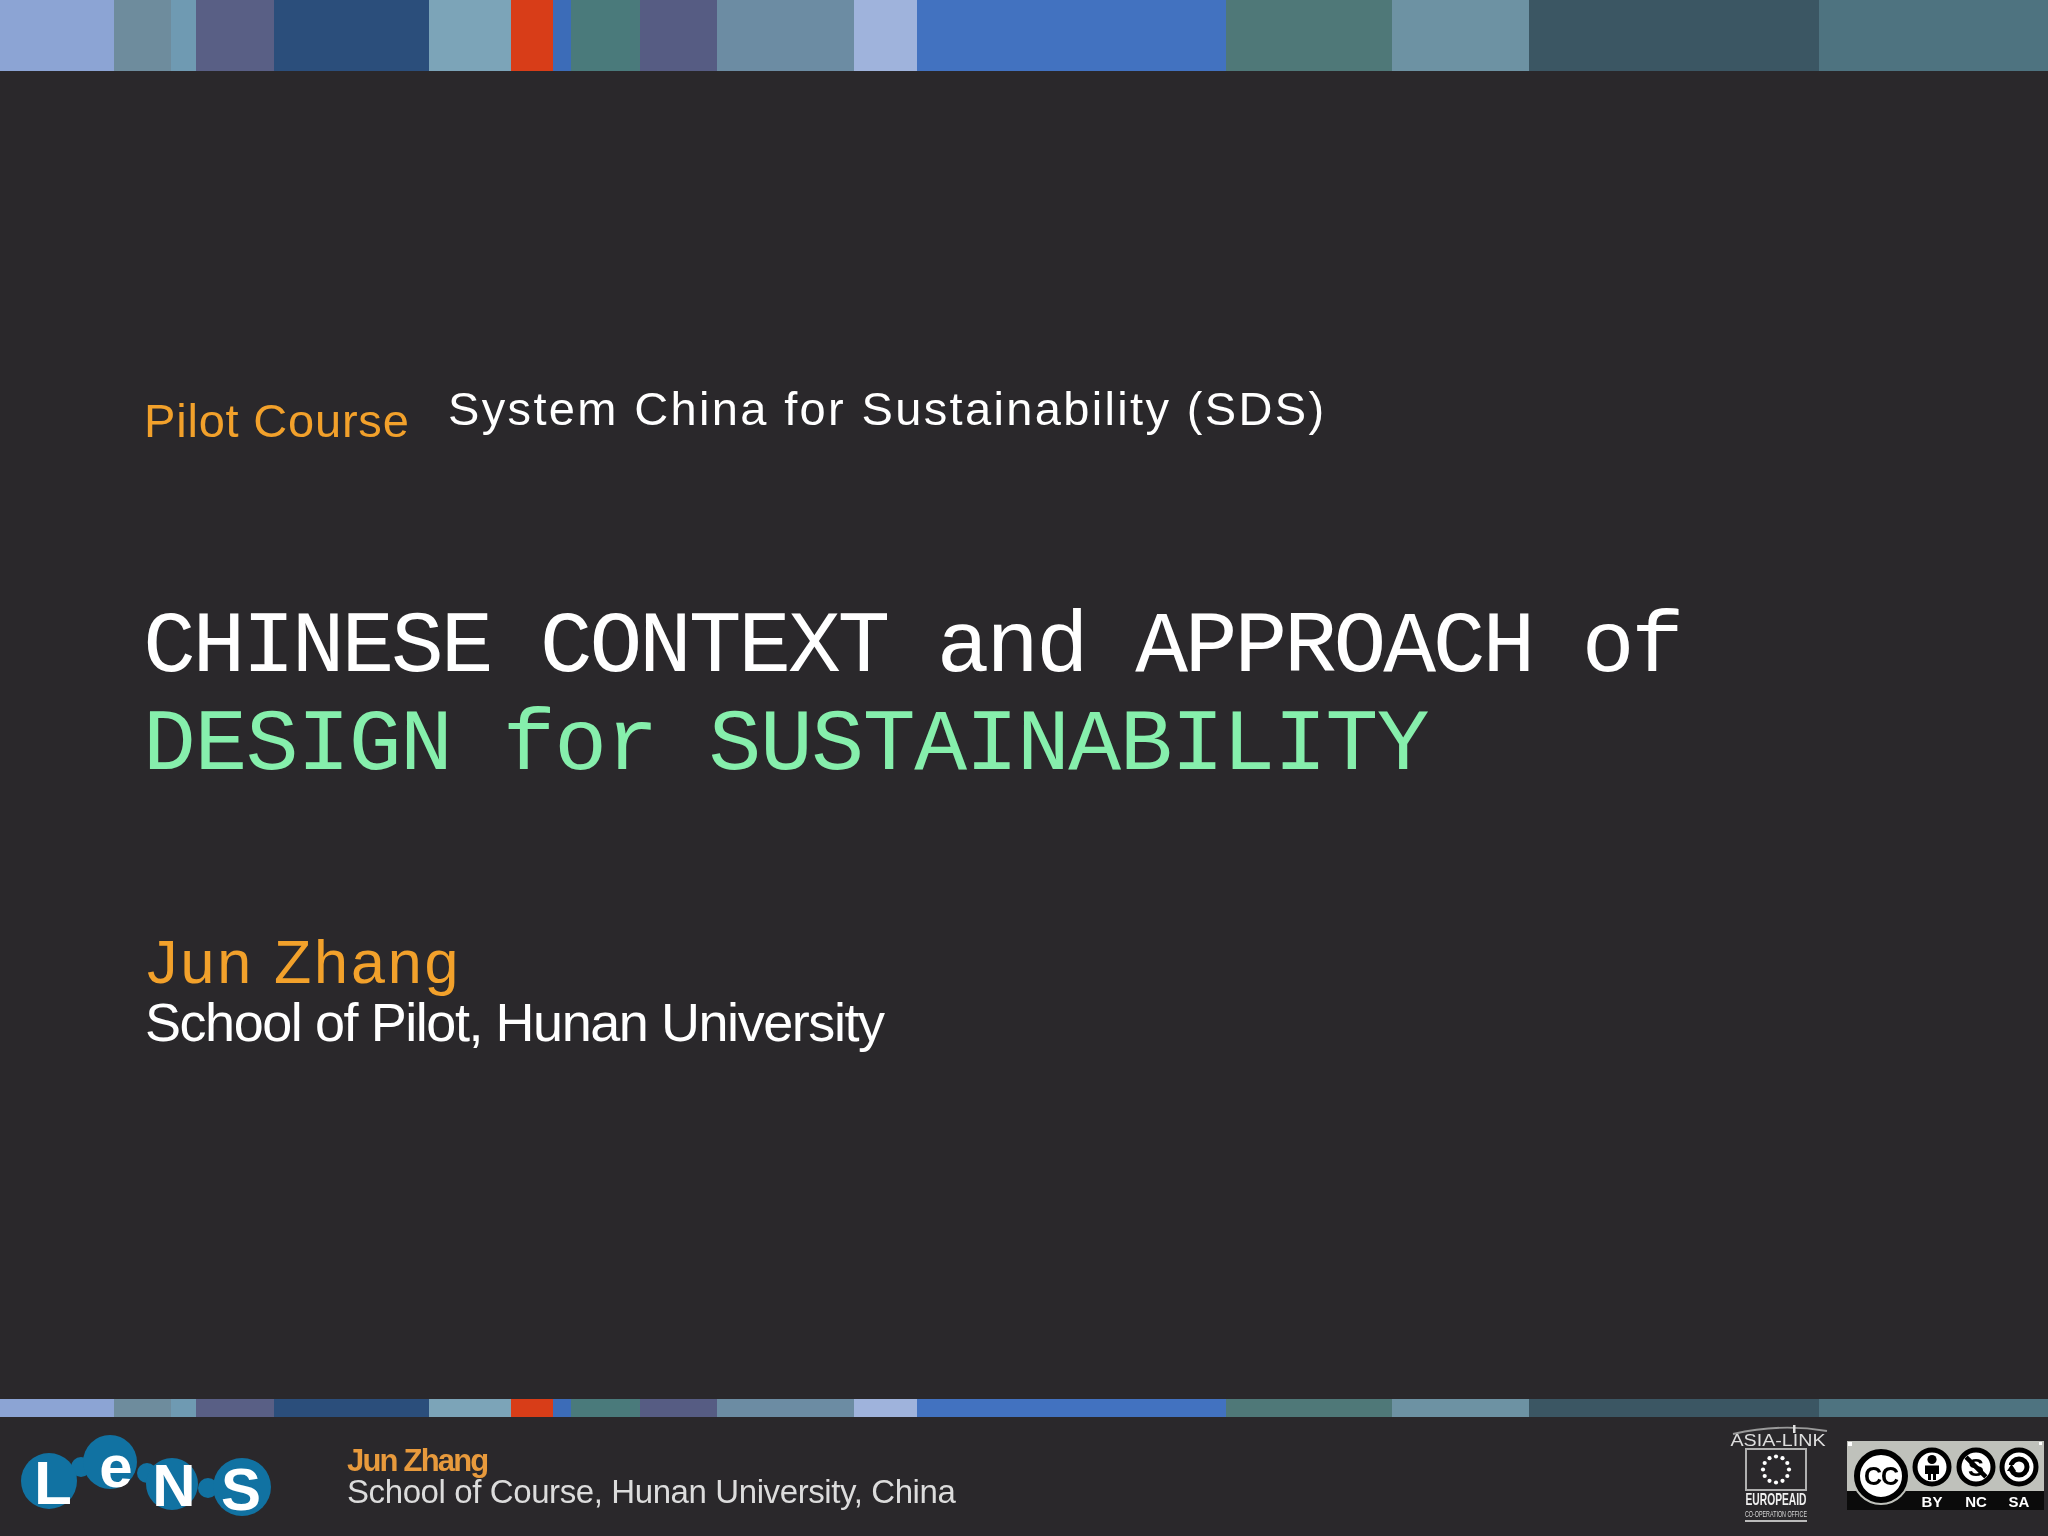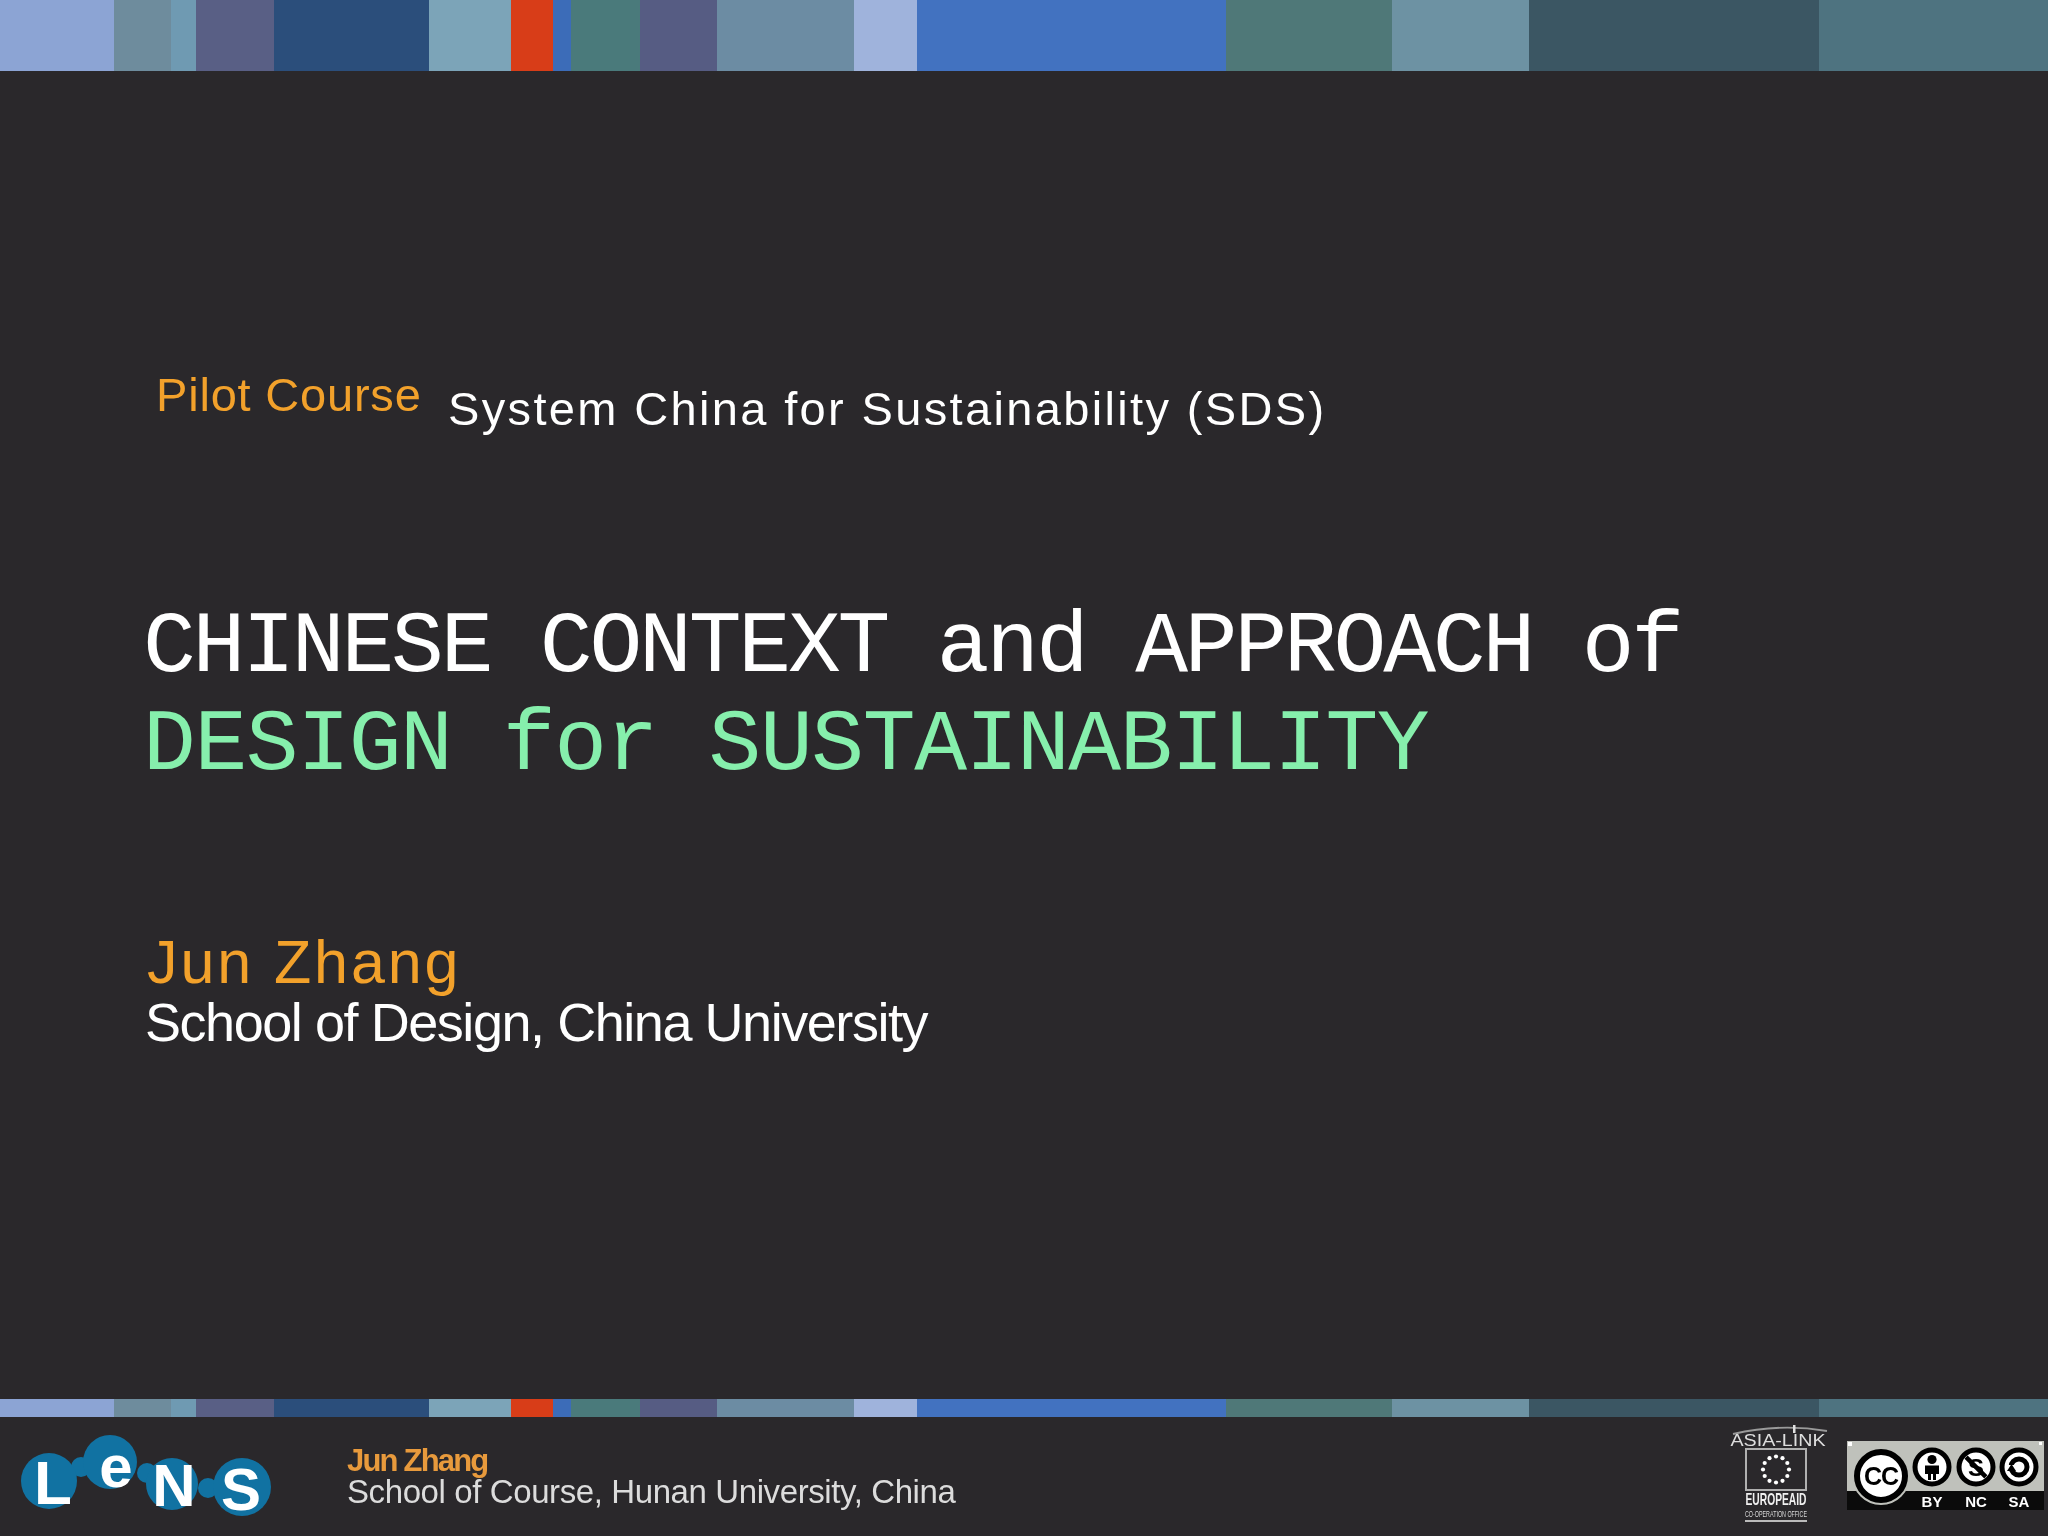--- a/index.html
+++ b/index.html
@@ -23,21 +23,21 @@
   .b9{width:69px;background:#4A7A7B;}
   .b10{width:77px;background:#565C83;}
   .b11{width:137px;background:#6C8CA3;}
   .b12{width:63px;background:#9FB3DC;}
   .b13{width:309px;background:#4272C0;}
   .b14{width:166px;background:#4F7878;}
   .b15{width:137px;background:#6D92A3;}
   .b16{width:290px;background:#3B5663;}
   .b17{width:229px;background:#4E7380;}
   .txt{position:absolute;white-space:nowrap;line-height:1;}
-  #suborange{left:144px;top:371px;font-size:47px;letter-spacing:0.8px;color:#F2A12B;margin-left:12px;}
+  #suborange{left:144px;top:397px;font-size:47px;letter-spacing:0.8px;color:#F2A12B;}
   #subwhite{left:448px;top:385px;font-size:47px;letter-spacing:2.35px;color:#fff;}
   #title1{left:143px;top:604px;font-size:88px;letter-spacing:-3.2px;color:#fff;font-family:Liberation Mono, monospace;}
   #title2{left:143px;top:702px;font-size:88px;letter-spacing:-1.4px;color:#86efac;font-family:Liberation Mono, monospace;}
   #author{left:147px;top:932px;font-size:61px;letter-spacing:2.9px;color:#F2A12B;}
   #school{left:145px;top:995px;font-size:54px;letter-spacing:-1.45px;color:#fff;}
   #fauthor{left:347px;top:1445px;font-size:31px;letter-spacing:-1.8px;font-weight:bold;color:#E89A3C;}
   #fschool{left:347px;top:1475px;font-size:33px;letter-spacing:-0.4px;color:#DCDCDC;}
 </style>
 </head>
 <body>
@@ -80,21 +80,21 @@
     <div class="b17"></div>
   </div>
 
   <div id="suborange" class="txt">Pilot Course</div>
   <div id="subwhite" class="txt">System China for Sustainability (SDS)</div>
 
   <div id="title1" class="txt">CHINESE CONTEXT and APPROACH of</div>
   <div id="title2" class="txt">DESIGN for SUSTAINABILITY</div>
 
   <div id="author" class="txt">Jun Zhang</div>
-  <div id="school" class="txt">School of Design, China University</div>
+  <div id="school" class="txt">School of Pilot, Hunan University</div>
 
   <div id="fauthor" class="txt">Jun Zhang</div>
   <div id="fschool" class="txt">School of Course, Hunan University, China</div>
 
   <svg id="lens" style="position:absolute;left:14px;top:1424px;" width="280" height="110" viewBox="0 0 280 110">
     <g fill="#1172A2">
       <circle cx="67" cy="43" r="10"></circle>
       <circle cx="133" cy="49" r="10"></circle>
       <circle cx="194" cy="64" r="10"></circle>
       <circle cx="35" cy="57" r="28"></circle>

